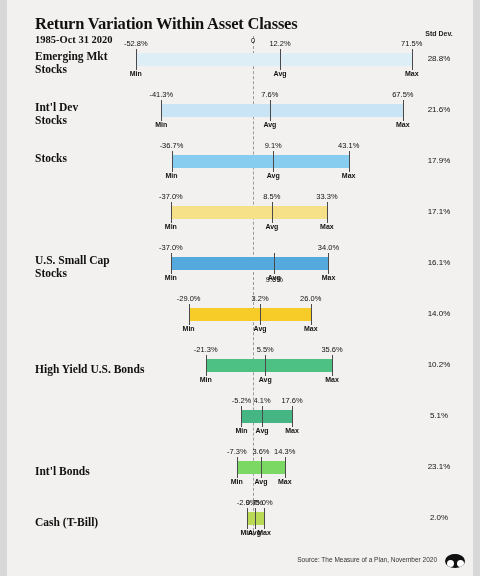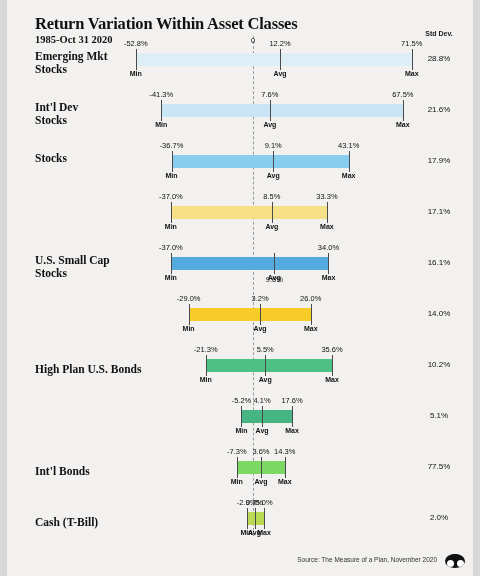--- a/index.html
+++ b/index.html
@@ -267,21 +267,21 @@
             <div class="vlabel" style="left: 233.104px; width: 40px;">3.2%</div>
             <div class="mlabel" style="left: 233.104px; width: 40px;">Avg</div>
             <div class="tick" style="left: 303.72px;"></div>
             <div class="vlabel" style="left: 283.72px; width: 40px;">26.0%</div>
             <div class="mlabel" style="left: 283.72px; width: 40px;">Max</div>
           </div>
           <div class="stddev">14.0%</div>
         </div>
         <div class="row" style="top: 306px;">
           <div class="row-label" style="top: 21px;">
-            <div>High Plan U.S. Bonds</div>
+            <div>High Yield U.S. Bonds</div>
           </div>
           <div class="bar-area">
             <div class="bar" style="left: 198.714px; width: 126.318px; background: rgb(76, 193, 131);"></div>
             <div class="tick" style="left: 198.714px;"></div>
             <div class="vlabel" style="left: 178.714px; width: 40px;">-21.3%</div>
             <div class="mlabel" style="left: 178.714px; width: 40px;">Min</div>
             <div class="tick" style="left: 258.21px;"></div>
             <div class="vlabel" style="left: 238.21px; width: 40px;">5.5%</div>
             <div class="mlabel" style="left: 238.21px; width: 40px;">Avg</div>
             <div class="tick" style="left: 325.032px;"></div>
@@ -314,21 +314,21 @@
             <div class="tick" style="left: 229.794px;"></div>
             <div class="vlabel" style="left: 209.794px; width: 40px;">-7.3%</div>
             <div class="mlabel" style="left: 209.794px; width: 40px;">Min</div>
             <div class="tick" style="left: 253.992px;"></div>
             <div class="vlabel" style="left: 234px; width: 40px;">3.6%</div>
             <div class="mlabel" style="left: 233.992px; width: 40px;">Avg</div>
             <div class="tick" style="left: 277.746px;"></div>
             <div class="vlabel" style="left: 257.746px; width: 40px;">14.3%</div>
             <div class="mlabel" style="left: 257.746px; width: 40px;">Max</div>
           </div>
-          <div class="stddev">77.5%</div>
+          <div class="stddev">23.1%</div>
         </div>
         <div class="row" style="top: 459px;">
           <div class="row-label" style="top: 21px;">
             <div>Cash (T-Bill)</div>
           </div>
           <div class="bar-area">
             <div class="bar" style="left: 239.562px; width: 17.538px; background: rgb(186, 218, 85);"></div>
             <div class="tick" style="left: 239.562px;"></div>
             <div class="vlabel" style="left: 219.562px; width: 40px;">-2.9%</div>
             <div class="mlabel" style="left: 219.562px; width: 40px;">Min</div>

